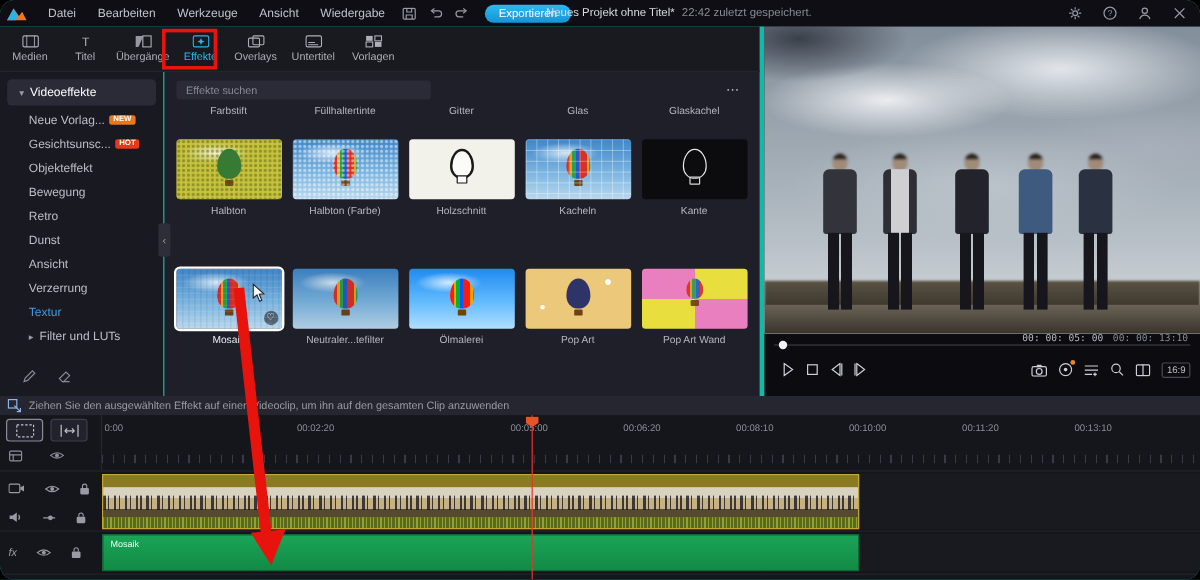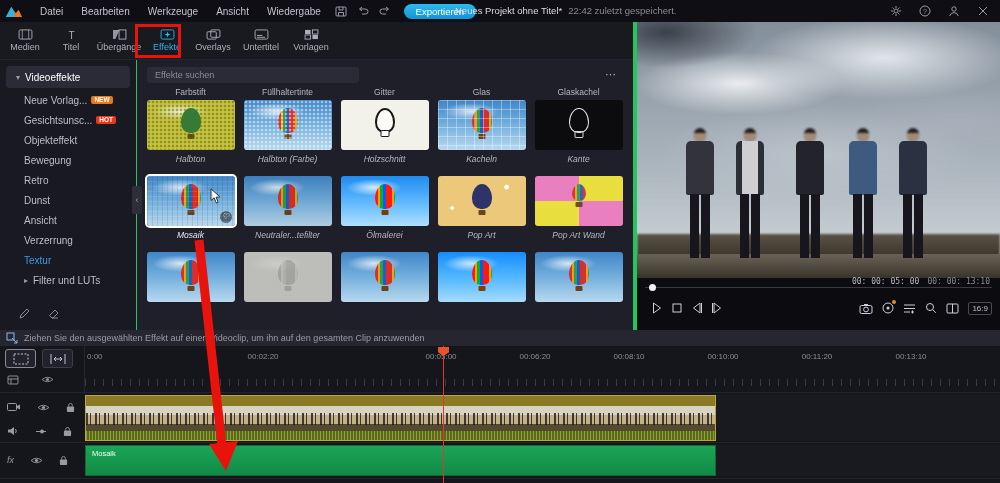--- a/index.html
+++ b/index.html
@@ -1,20 +1,20 @@
 <!DOCTYPE html>
 <html><head>
 <meta charset="utf-8">
 <style>
   * { margin:0; padding:0; box-sizing:border-box; }
   html,body { background:#000; }
   #app {
     position:relative; width:1000px; height:483px; overflow:hidden;
-    background:#22c55e; font-family:"Liberation Sans", sans-serif;
-    color:#c8c8d2; -webkit-font-smoothing:antialiased;
+    background:#14b8a6; font-family:"Liberation Sans", sans-serif;
+    color:#c8c8d2;border-radius:12px; -webkit-font-smoothing:antialiased;
   }
   svg { display:block; }
 
   
   .menubar { position:absolute; top:0; left:0; right:0; height:22px;
     background:#0e0e14; display:flex; align-items:center; z-index:20; }
   .logo { margin:0 8px 0 5px; }
   .menu-item { padding:0 9px; font-size:10px; color:#c2c2cc; cursor:default; }
   .mb-icon { width:18px; height:16px; display:flex; align-items:center; justify-content:center; color:#9a9aa6; margin:0 2px; }
   .export-btn { margin-left:8px; width:72px; height:15px; border-radius:8px;
@@ -51,21 +51,21 @@
 
   
   .effects { position:absolute; top:60px; left:137px; width:496px; height:270px; background:#1f1f29; overflow:hidden; }
   .search-row { position:absolute; top:6px; left:10px; right:10px; height:17px; display:flex; align-items:center; }
   .search-input { width:212px; height:16px; background:#2b2b37; border:none; border-radius:3px;
     font-size:9px; color:#c8c8d2; padding-left:8px; outline:none; font-family:"Liberation Sans",sans-serif; }
   .search-input::placeholder { color:#8a8a96; }
   .more-btn { margin-left:auto; color:#b8b8c2; font-size:11px; letter-spacing:1px; padding-right:6px; }
   .shelf { position:absolute; left:5px; top:27px; display:grid; grid-template-columns:repeat(5,97px);
     text-align:center; font-size:8.5px; color:#b6b6c0; }
-  .fx-grid { position:absolute; left:5px; top:40px; display:grid; grid-template-columns:repeat(5,97px); row-gap:8px;font-style:italic; }
+  .fx-grid { position:absolute; left:5px; top:56px; display:grid; grid-template-columns:repeat(5,97px); row-gap:40px; }
   .card { height:68px; position:relative; }
   .thumb { position:relative; width:88px; height:50px; margin:0 auto; border-radius:3px; overflow:hidden;
     background:linear-gradient(180deg,#3f86c8 0%,#7ab4e0 55%,#b9d8ee 100%); }
   .thumb:before { content:""; position:absolute; left:6%; top:6%; width:64%; height:34%; border-radius:50%;
     background:radial-gradient(ellipse, rgba(255,255,255,.75), rgba(255,255,255,0) 70%); }
   .balloon { position:absolute; left:50%; top:16%; width:20px; height:25px; transform:translateX(-50%);
     border-radius:50% 50% 44% 44% / 58% 58% 42% 42%;
     background:repeating-linear-gradient(90deg,#d83028 0 3px,#e8a020 3px 5px,#28a050 5px 8px,#2858c8 8px 11px,#d83028 11px 14px); }
   .balloon:after { content:""; position:absolute; left:50%; bottom:-6px; transform:translateX(-50%);
     width:7px; height:5px; background:#6a4418; border-radius:1px; }

